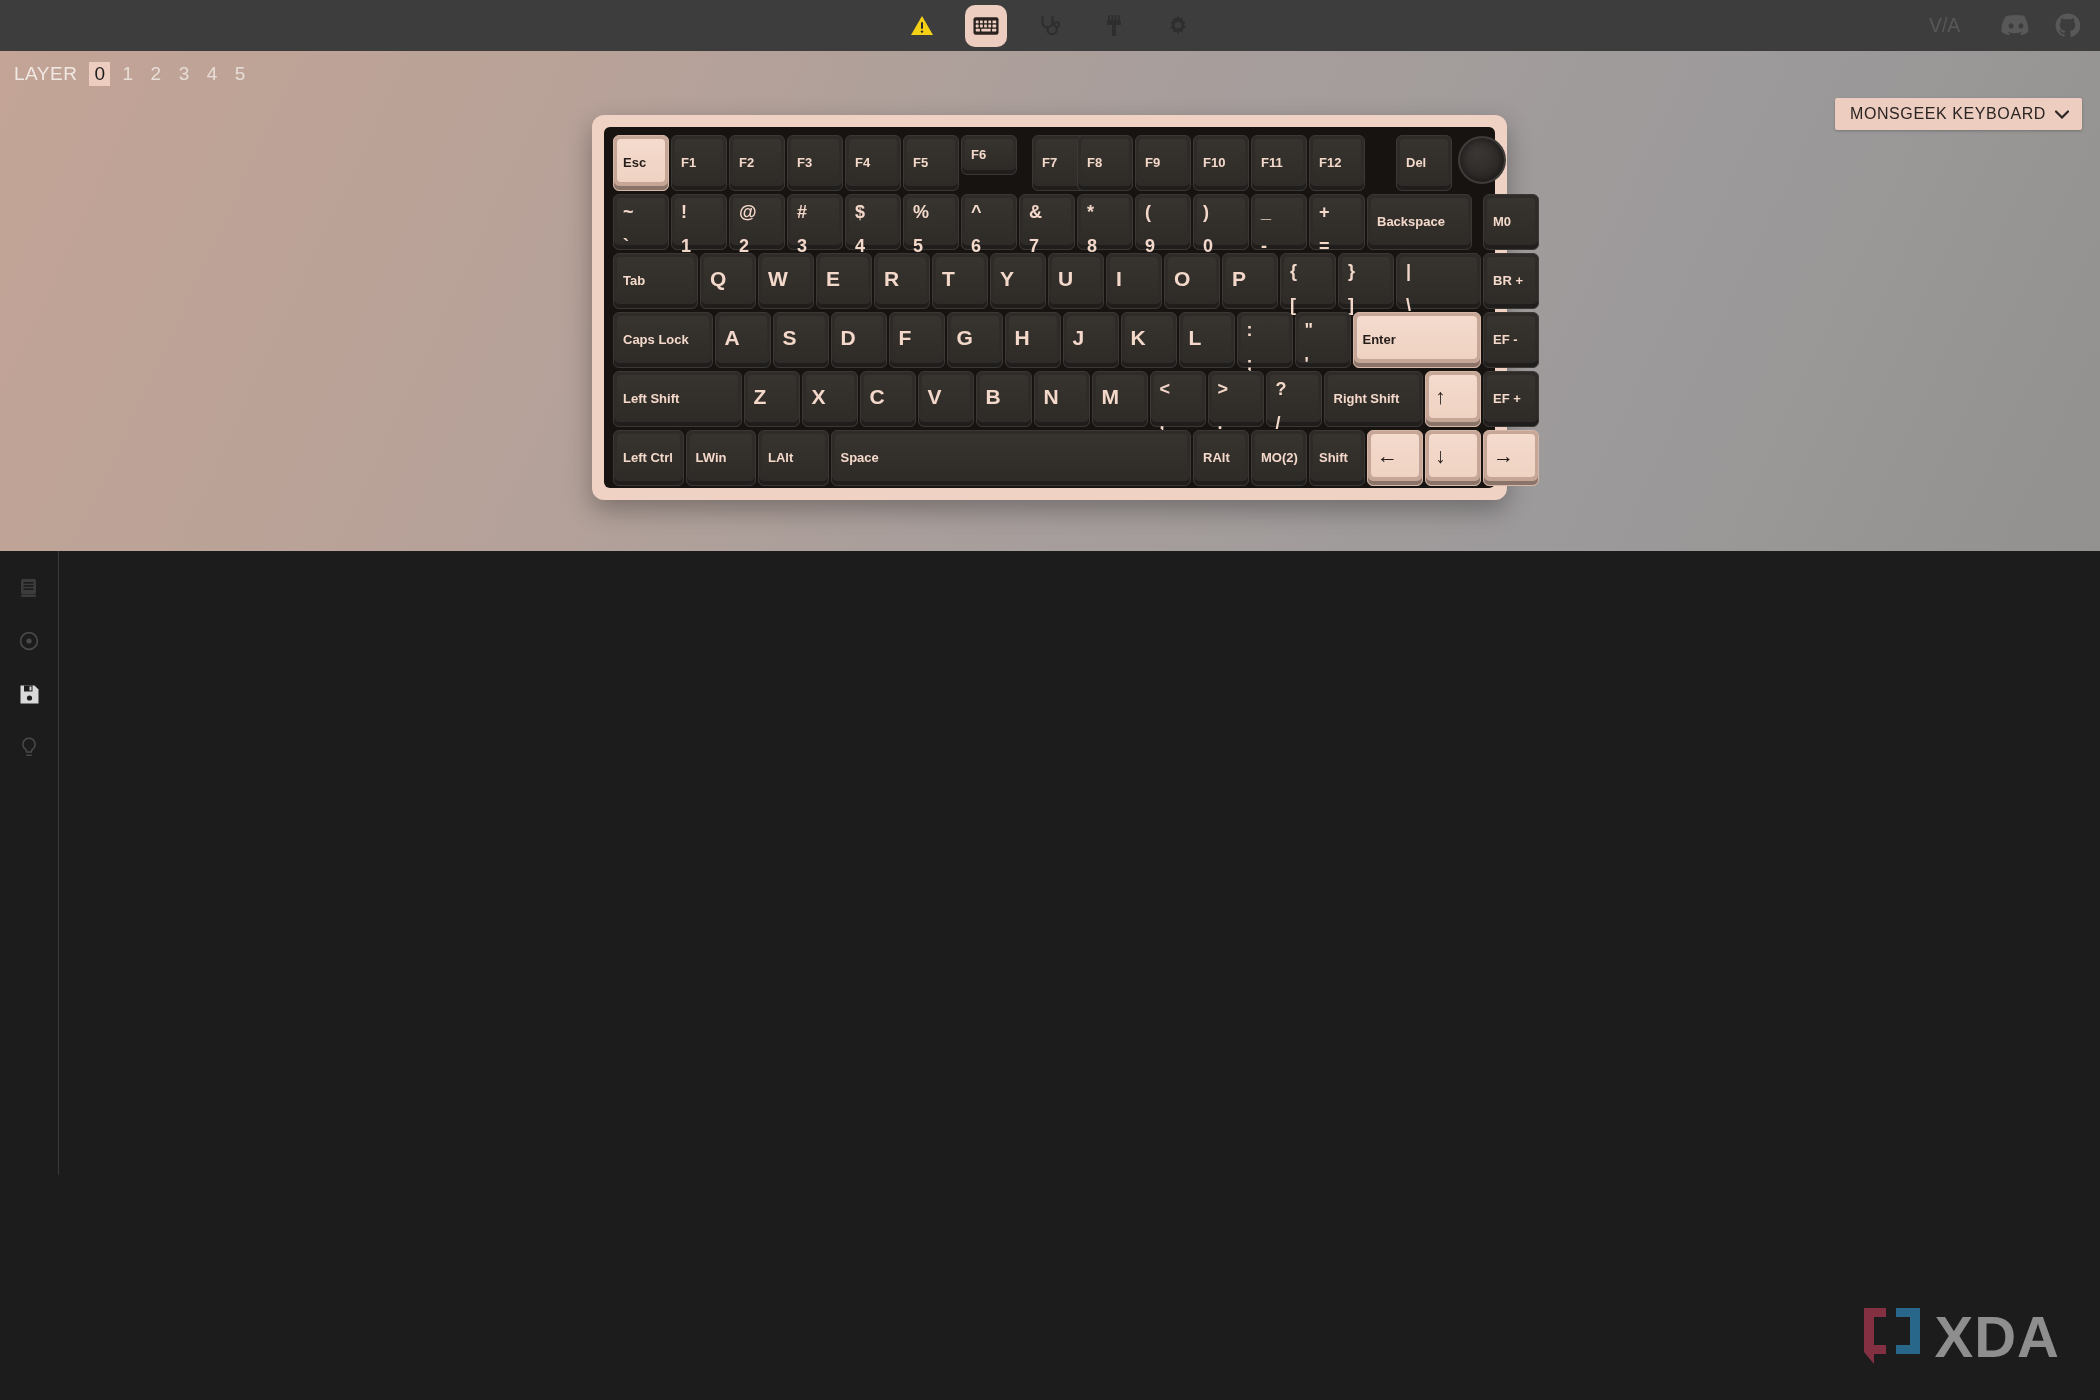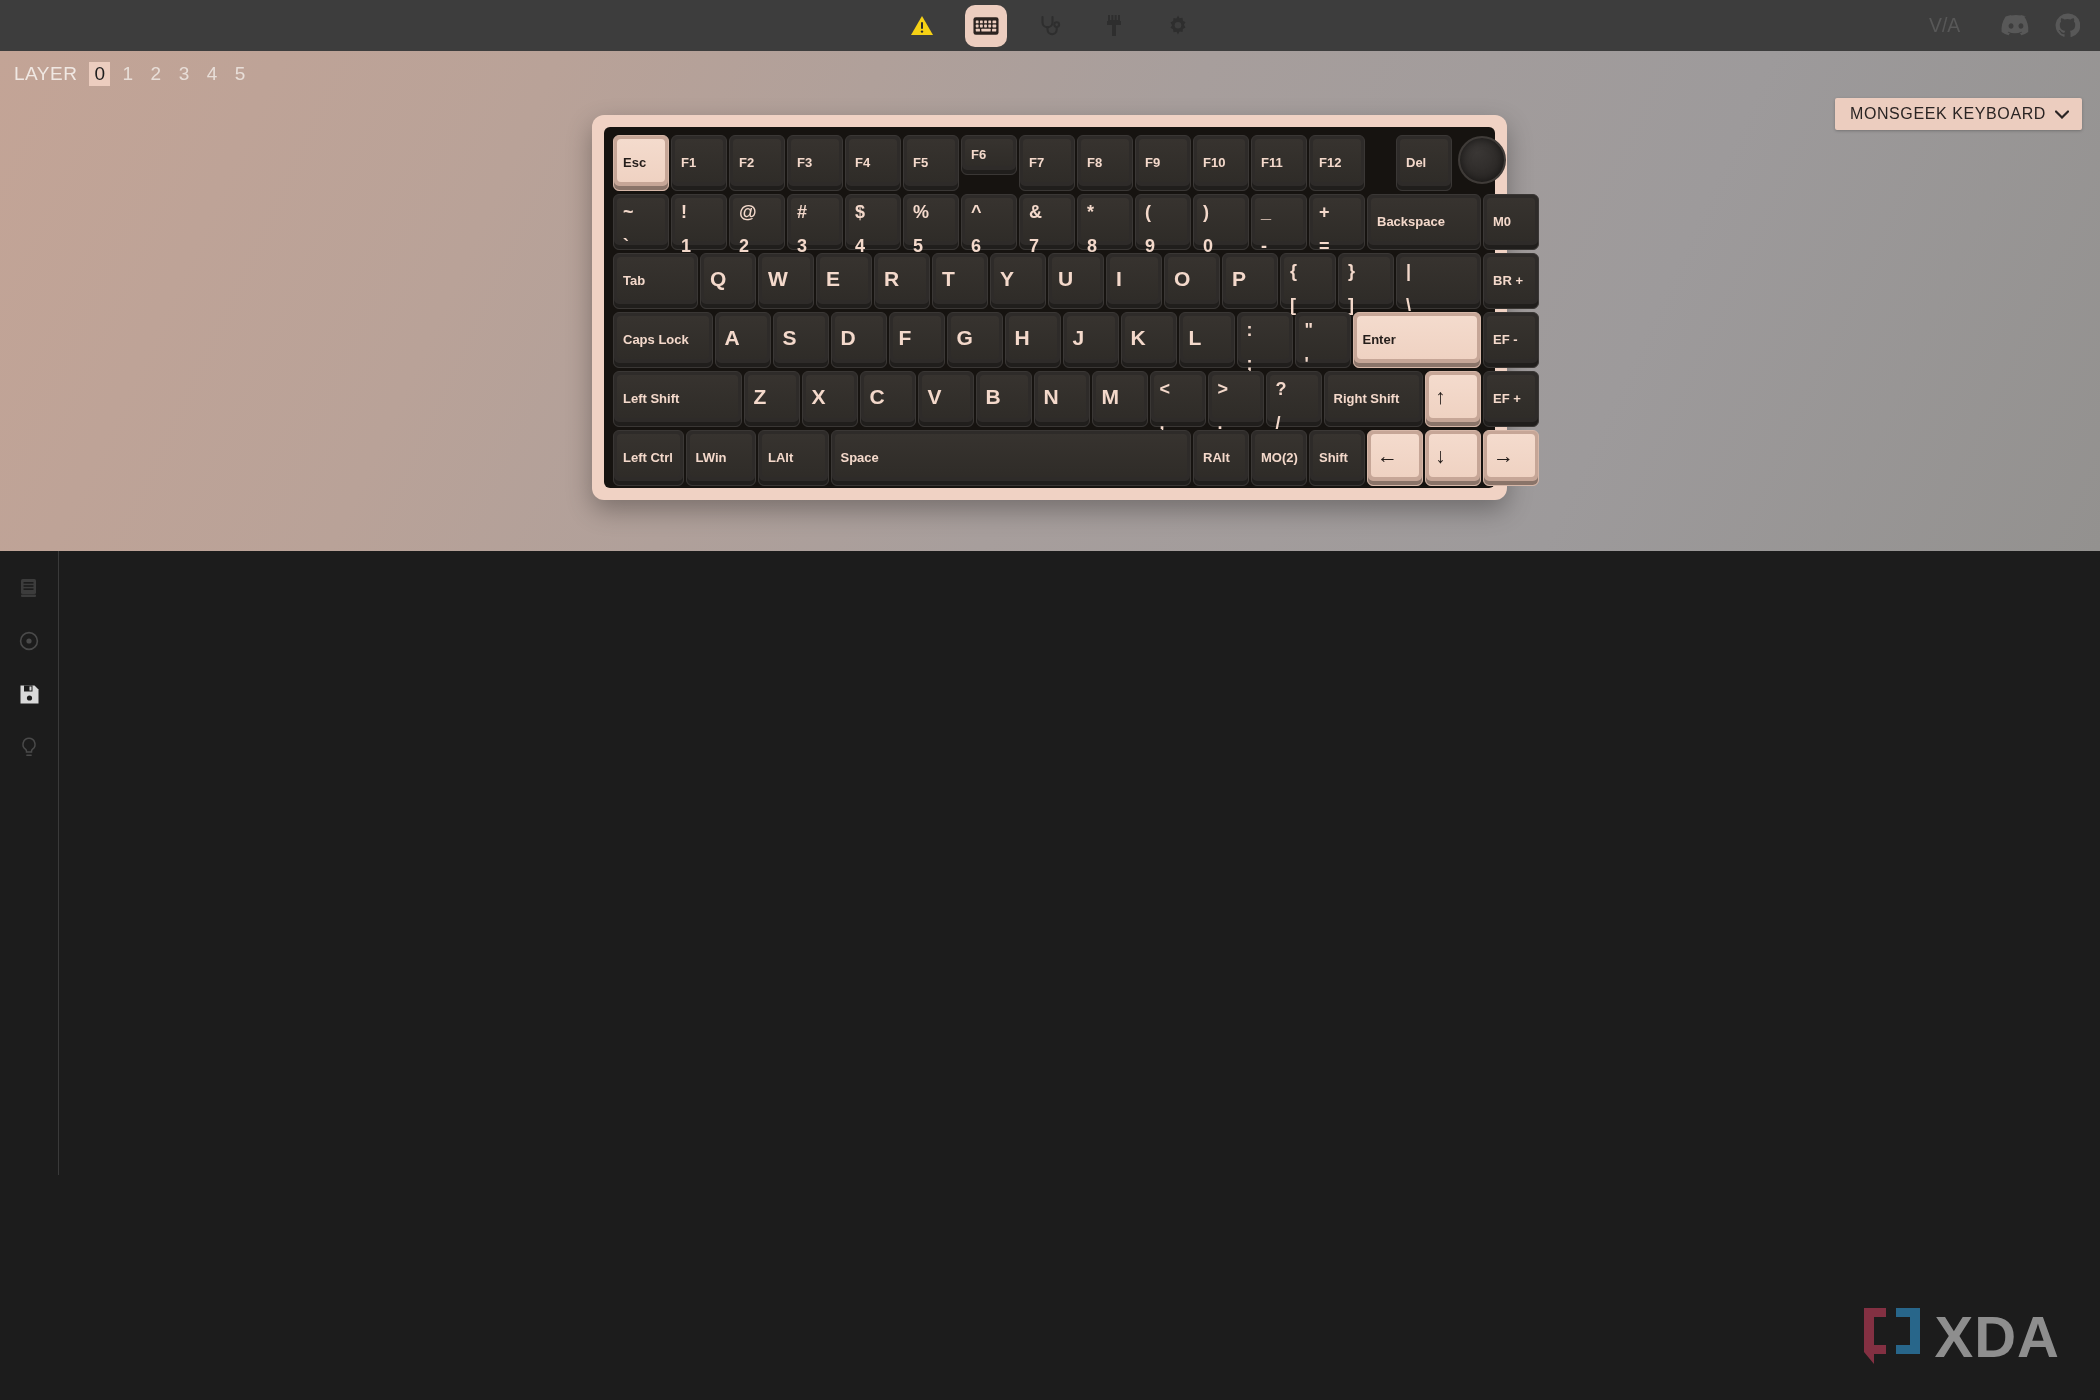--- a/index.html
+++ b/index.html
@@ -314,21 +314,21 @@
           <div class="lg single">
             <span class="top">F5</span>
           </div>
         </div>
         <div class="key sm" style="left: 357px; top: 8px; width: 56px; height: 40px;">
           <div class="cap"></div>
           <div class="lg single">
             <span class="top">F6</span>
           </div>
         </div>
-        <div class="key sm" style="left: 415px; top: 8px; width: 56px; height: 56px;">
+        <div class="key sm" style="left: 428px; top: 8px; width: 56px; height: 56px;">
           <div class="cap"></div>
           <div class="lg single">
             <span class="top">F7</span>
           </div>
         </div>
         <div class="key sm" style="left: 473px; top: 8px; width: 56px; height: 56px;">
           <div class="cap"></div>
           <div class="lg single">
             <span class="top">F8</span>
           </div>
@@ -448,21 +448,21 @@
             <span class="bot">-</span>
           </div>
         </div>
         <div class="key dual" style="left: 705px; top: 67px; width: 56px; height: 56px;">
           <div class="cap"></div>
           <div class="lg">
             <span class="top">+</span>
             <span class="bot">=</span>
           </div>
         </div>
-        <div class="key sm" style="left: 763px; top: 67px; width: 114px; height: 56px;">
+        <div class="key sm" style="left: 763px; top: 67px; width: 105px; height: 56px;">
           <div class="cap"></div>
           <div class="lg single">
             <span class="top">Backspace</span>
           </div>
         </div>
         <div class="key sm" style="left: 879px; top: 67px; width: 56px; height: 56px;">
           <div class="cap"></div>
           <div class="lg single">
             <span class="top">M0</span>
           </div>

